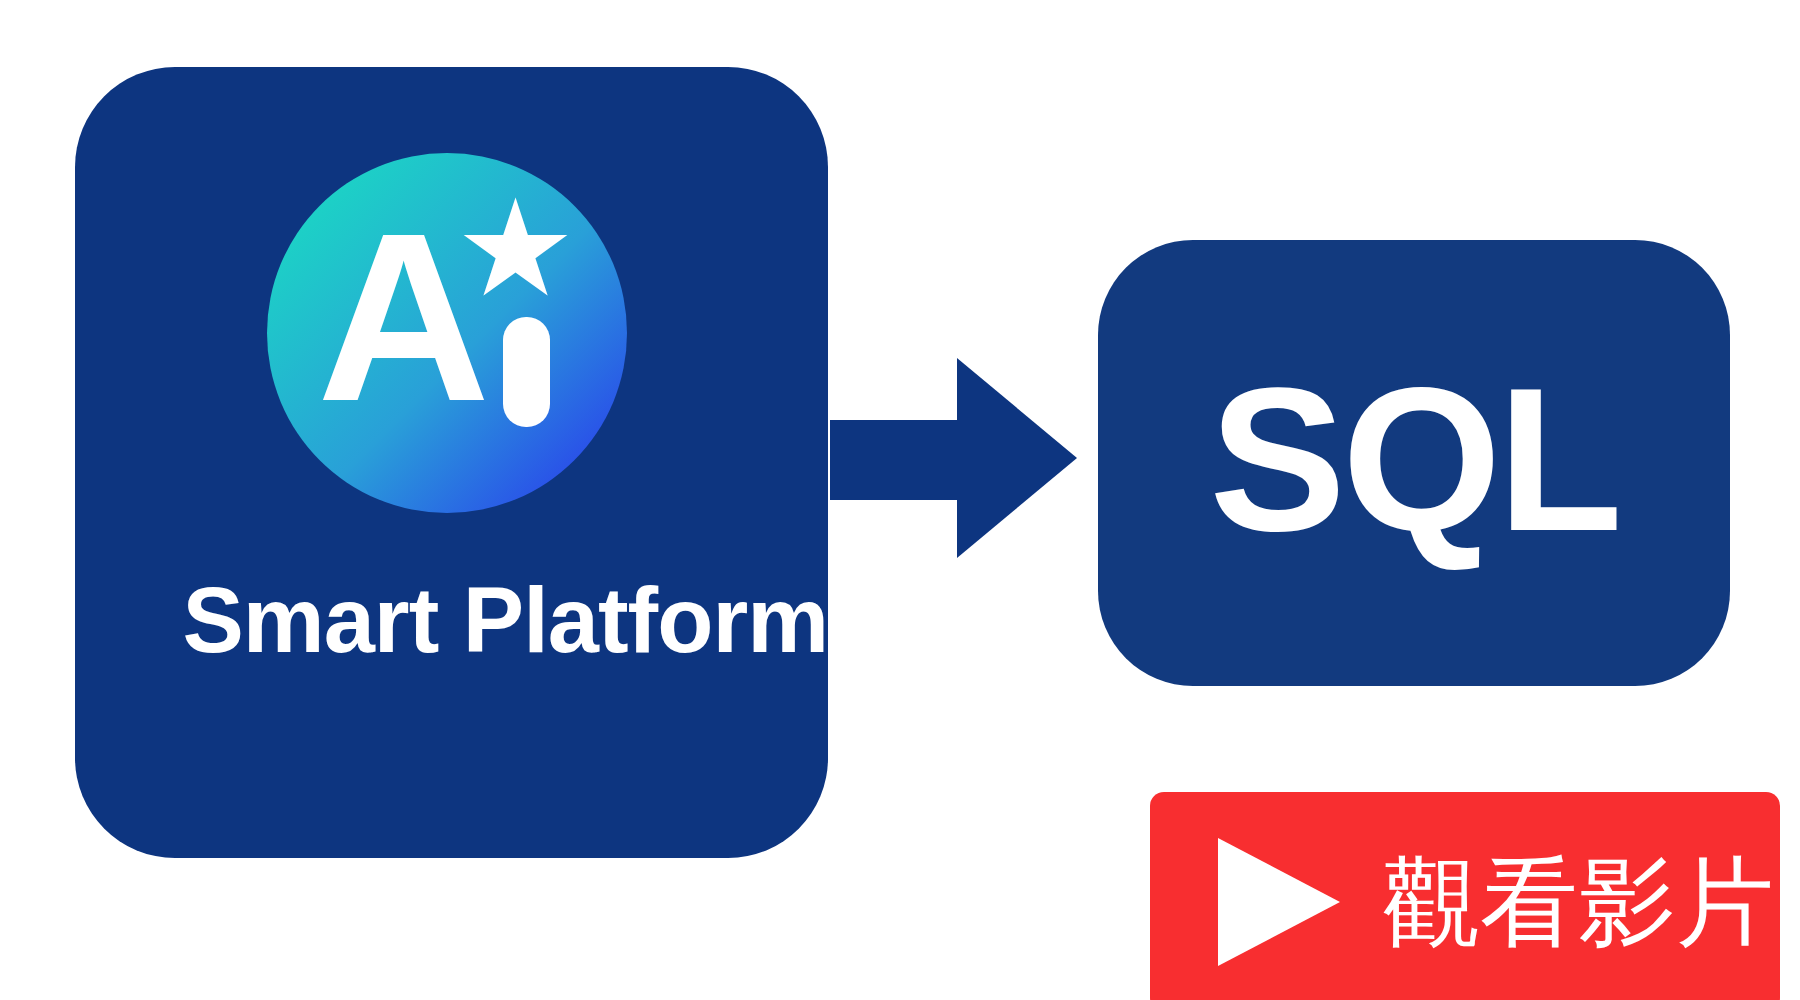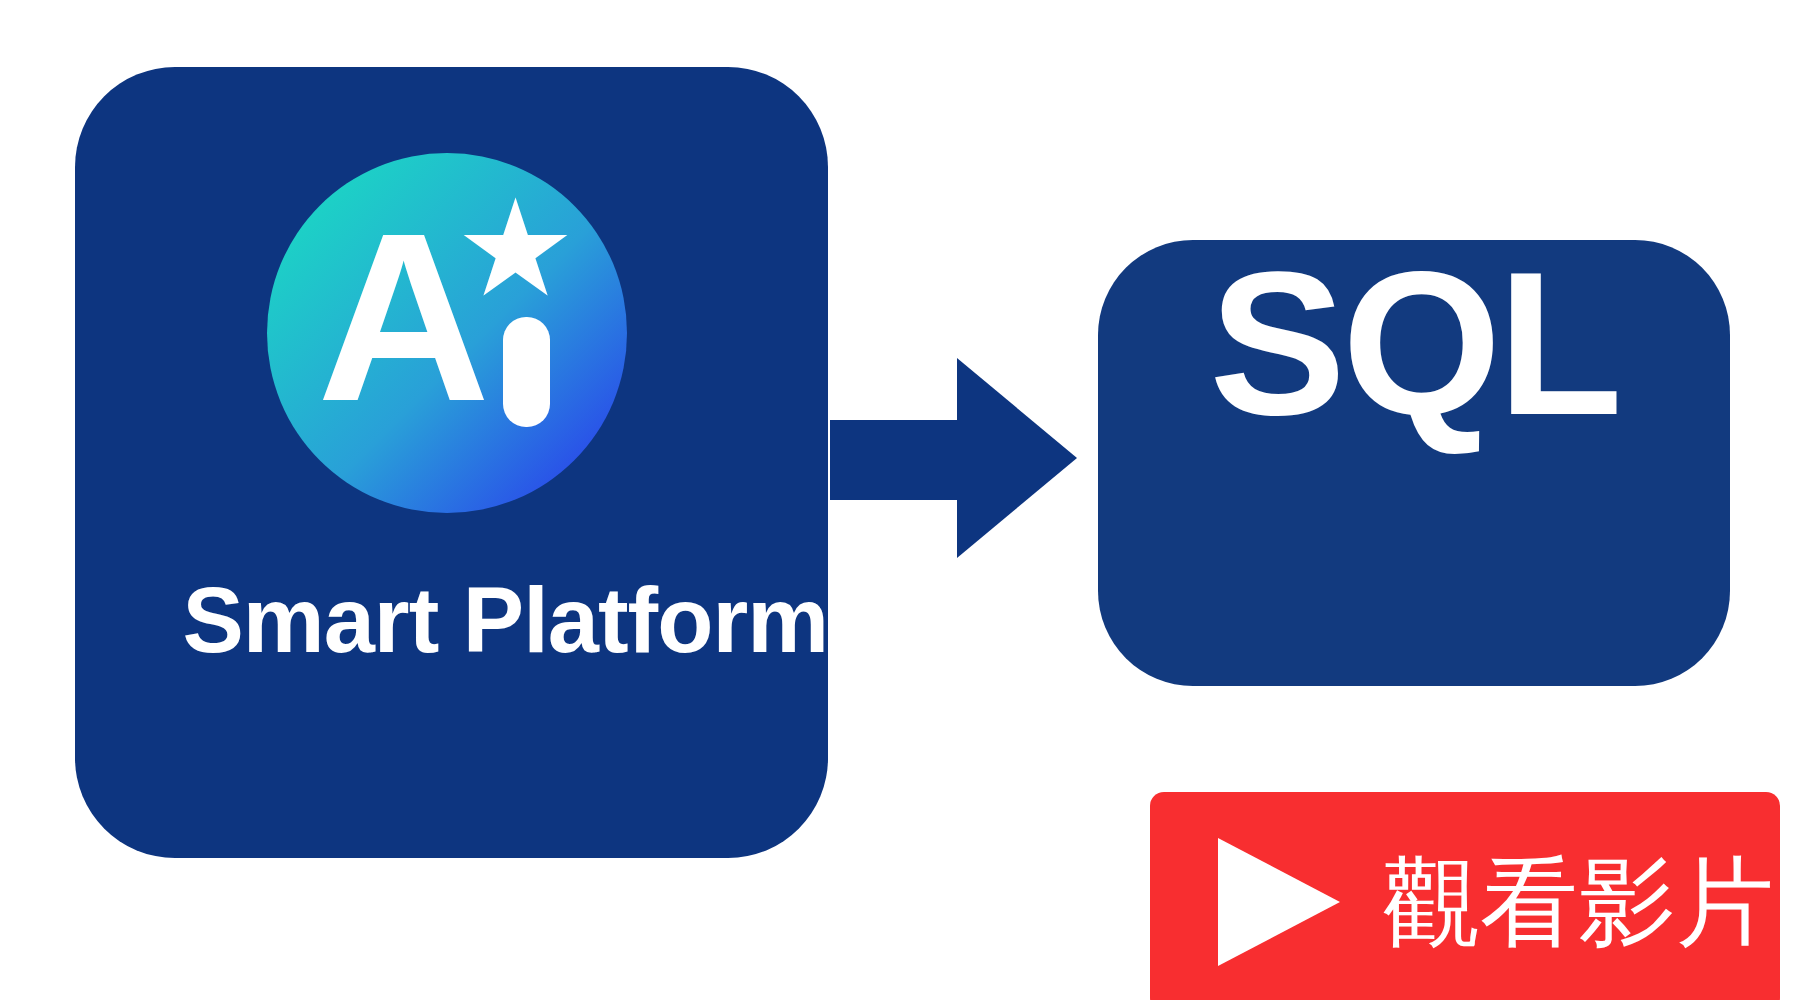--- a/index.html
+++ b/index.html
@@ -48,21 +48,21 @@
     position:absolute;left:957px;top:358px;width:0;height:0;
     border-top:100px solid transparent;
     border-bottom:100px solid transparent;
     border-left:120px solid #0d3580;
   }
 
   
   .sql-box{
     position:absolute;left:1098px;top:240px;width:632px;height:446px;
     background:#123a7f;border-radius:95px;
-    display:flex;align-items:flex-start;justify-content:center;
+    display:flex;align-items:center;justify-content:center;
   }
   .sql-label{
     color:#ffffff;font-weight:bold;font-size:205px;
     letter-spacing:-4px;line-height:1;padding-bottom:10px;
   }
 
   
   .video-button{
     position:absolute;left:1150px;top:768px;width:630px;height:220px;
     background:#f82e30;border-radius:14px;

